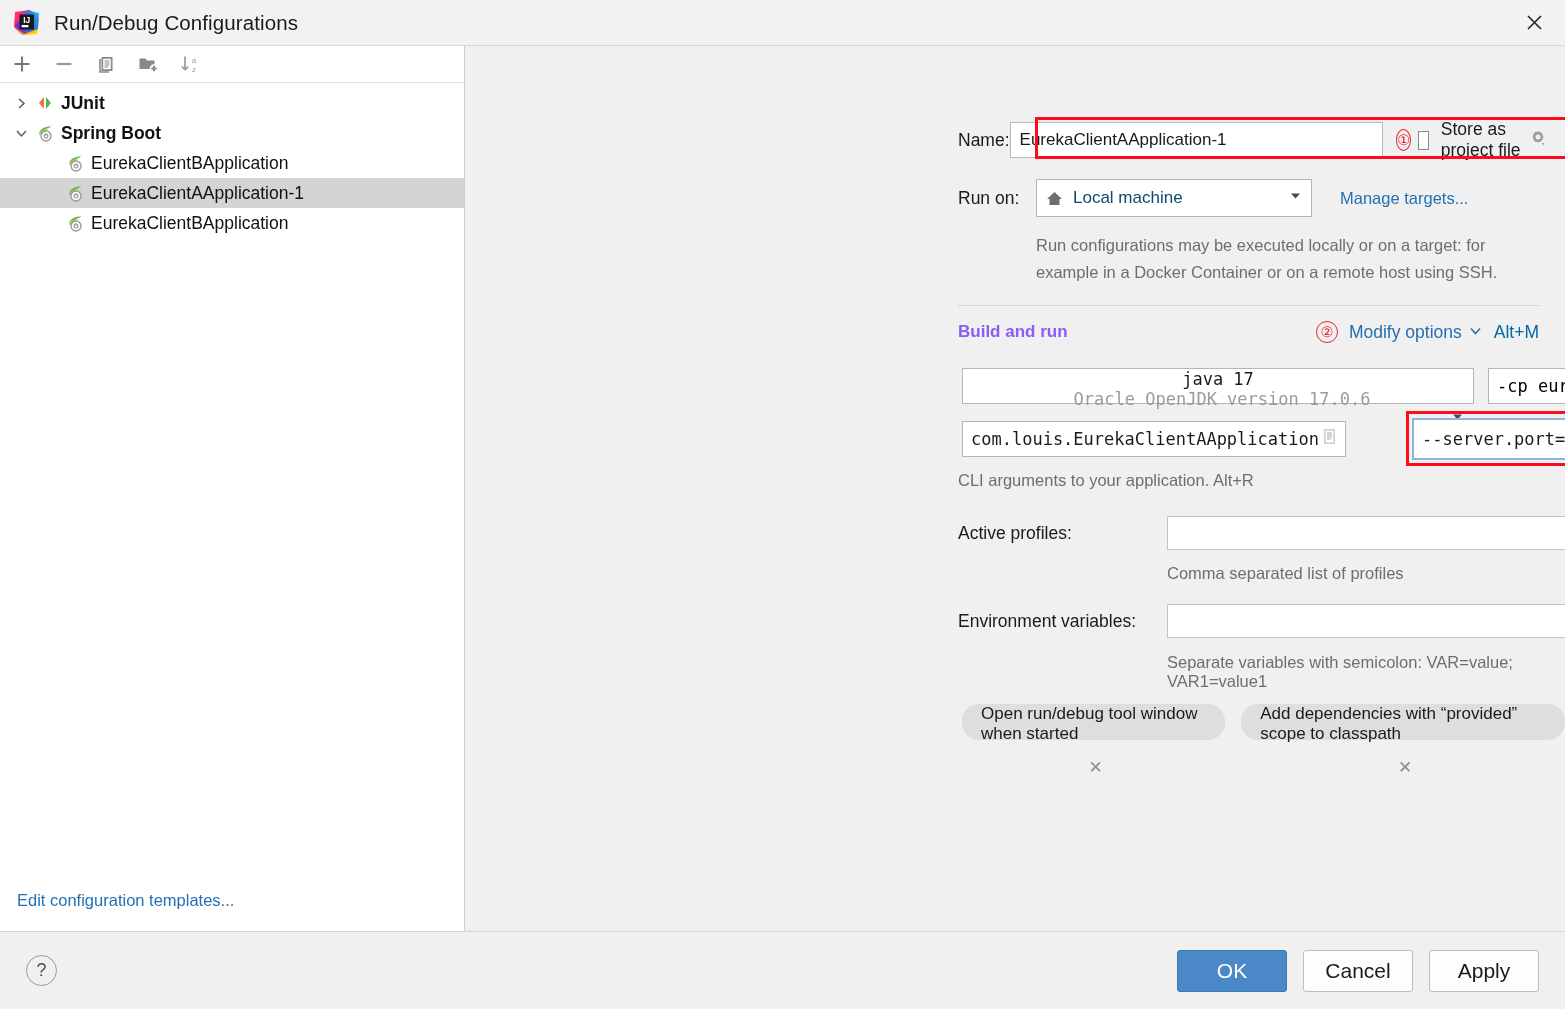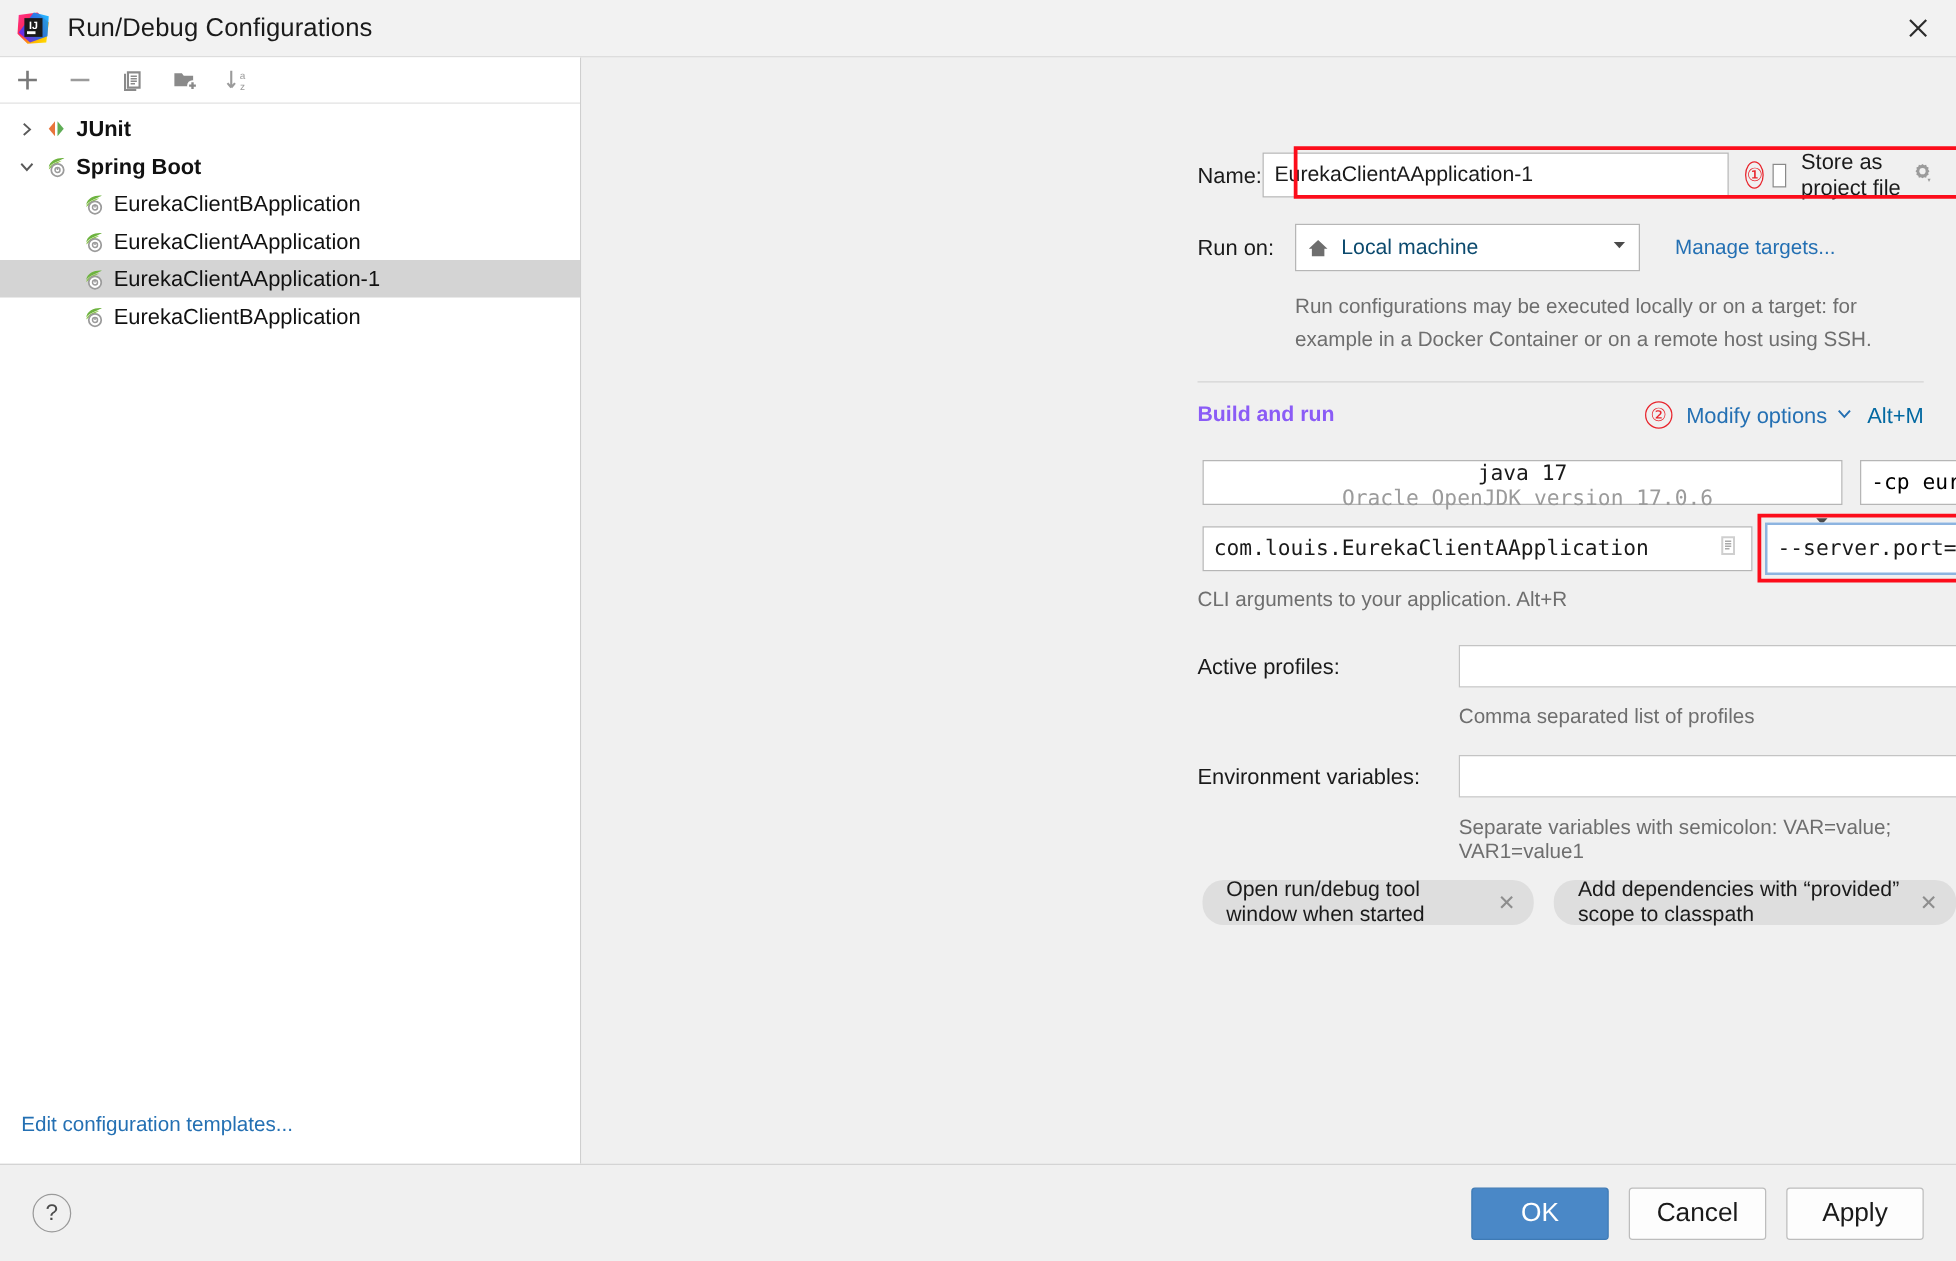--- a/index.html
+++ b/index.html
@@ -175,21 +175,21 @@
     padding: 0 8px; cursor: default;
   }
   .jdk-main { font-size: 17px; color: #1a1a1a; }
   .jdk-sub { font-size: 17px; color: #9b9b9b; margin-left: 8px; }
 
   .row-main {
     position: absolute; left: 497px; top: 375px;
     display: flex; align-items: center;
   }
   .mainclass {
-    width: 440px; height: 36px; background: #fff;
+    width: 384px; height: 36px; background: #fff;
     border: 1px solid #b6b6b6; display: flex; align-items: center;
     padding: 0 8px; font-size: 17px; color: #1a1a1a;
   }
   .progargs {
     position: absolute; left: 947px; top: 372px;
     width: 586px; height: 42px;
     background: #fff; border: 2px solid #8db4e0;
     display: flex; align-items: center; padding: 0 8px;
     font-size: 17px; color: #1a1a1a;
   }
@@ -222,20 +222,21 @@
 
   .chips {
     position: absolute; left: 497px; top: 658px;
     display: flex; gap: 16px;
   }
   .chip {
     background: #dedede; border-radius: 17px; height: 36px;
     display: flex; align-items: center; gap: 13px;
     padding: 0 15px 0 19px; font-size: 17px; color: #1a1a1a;
     cursor: default;
+    flex-direction: column;
   }
   .chip .x { color: #8e8e8e; font-size: 17px; cursor: default; }
 
   
   .footer {
     height: 78px; flex: 0 0 78px;
     background: #f0f0f0; border-top: 1px solid #d4d4d4;
     display: flex; align-items: center; padding: 0 26px;
     position: relative;
   }
@@ -371,33 +372,20 @@
               <path d="M15.5 2.5 C10 2 3.5 4.5 3 10 C5 6.5 10.5 5 15.5 2.5 Z" fill="#6db33f"></path>
               <path d="M13.5 4.5 C8 5.5 3.5 8 3 11.5 C6.5 8.5 9.5 6.5 13.5 4.5 Z" fill="#8bc34a"></path>
               <circle cx="10" cy="12" r="5" fill="#ffffff" stroke="#9b9b9b" stroke-width="1.4"></circle>
               <circle cx="10" cy="12" r="2" fill="none" stroke="#9b9b9b" stroke-width="1.2"></circle>
               <path d="M10 12 L10 9.6" stroke="#9b9b9b" stroke-width="1.2"></path>
             </svg>
           </div>
           <span>EurekaClientBApplication</span>
         </div>
 
-        <div class="tree-row">
-          <div class="indent"></div>
-          <div class="tree-icon">
-            <svg width="19" height="19" viewBox="0 0 19 19">
-              <path d="M15.5 2.5 C10 2 3.5 4.5 3 10 C5 6.5 10.5 5 15.5 2.5 Z" fill="#6db33f"></path>
-              <path d="M13.5 4.5 C8 5.5 3.5 8 3 11.5 C6.5 8.5 9.5 6.5 13.5 4.5 Z" fill="#8bc34a"></path>
-              <circle cx="10" cy="12" r="5" fill="#ffffff" stroke="#9b9b9b" stroke-width="1.4"></circle>
-              <circle cx="10" cy="12" r="2" fill="none" stroke="#9b9b9b" stroke-width="1.2"></circle>
-              <path d="M10 12 L10 9.6" stroke="#9b9b9b" stroke-width="1.2"></path>
-            </svg>
-          </div>
-          <span>EurekaClientAApplication</span>
-        </div>
 
         <div class="tree-row selected">
           <div class="indent"></div>
           <div class="tree-icon">
             <svg width="19" height="19" viewBox="0 0 19 19">
               <path d="M15.5 2.5 C10 2 3.5 4.5 3 10 C5 6.5 10.5 5 15.5 2.5 Z" fill="#6db33f"></path>
               <path d="M13.5 4.5 C8 5.5 3.5 8 3 11.5 C6.5 8.5 9.5 6.5 13.5 4.5 Z" fill="#8bc34a"></path>
               <circle cx="10" cy="12" r="5" fill="#ffffff" stroke="#9b9b9b" stroke-width="1.4"></circle>
               <circle cx="10" cy="12" r="2" fill="none" stroke="#9b9b9b" stroke-width="1.2"></circle>
               <path d="M10 12 L10 9.6" stroke="#9b9b9b" stroke-width="1.2"></path>

